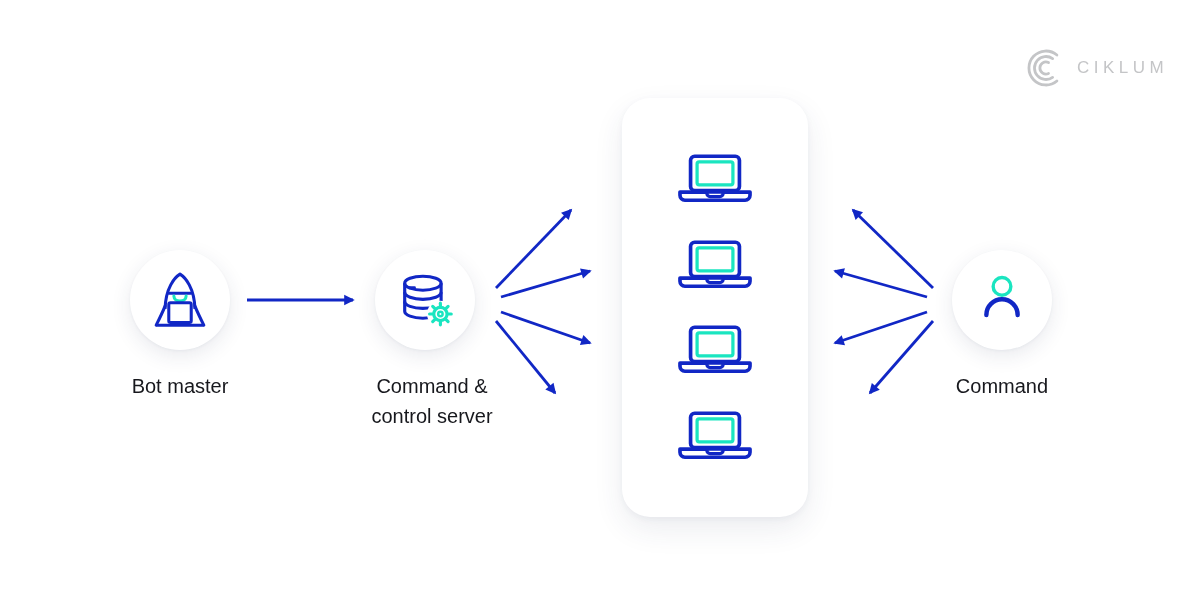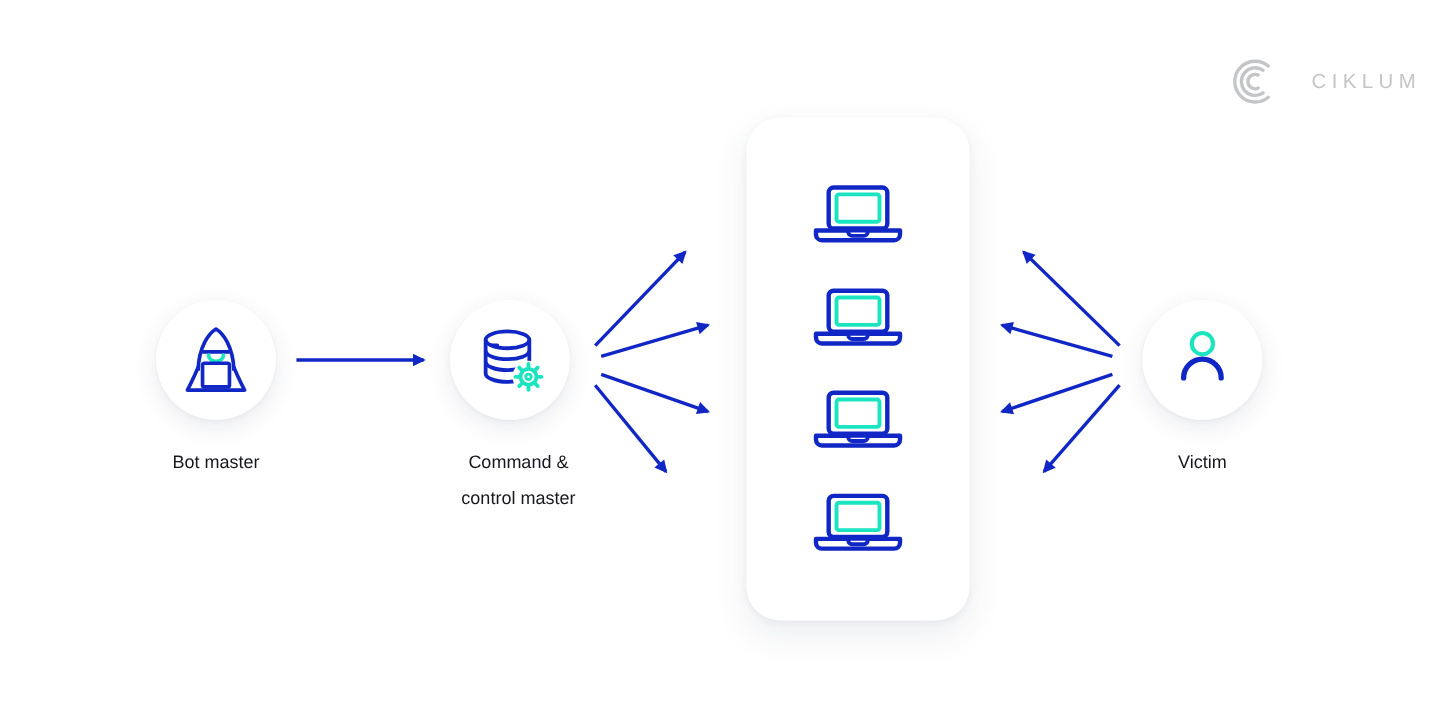--- a/index.html
+++ b/index.html
@@ -3,33 +3,33 @@
 <meta charset="utf-8">
 <style>
   :root{
     --blue:#1127c5; --teal:#1ae5c0; --text:#17181d; --logo-gray:#c4c5c7;
   }
   *{margin:0;padding:0;box-sizing:border-box;}
   body{background:#ffffff;font-family:"Liberation Sans",sans-serif;}
   .canvas{position:relative;width:1200px;height:600px;background:#ffffff;overflow:hidden;}
 
   
-  .logo{position:absolute;top:46px;left:1024px;display:flex;align-items:center;gap:25px;}
+  .logo{position:absolute;top:46px;left:1024px;display:flex;align-items:center;gap:9px;}
   .logo-text{font-size:17px;letter-spacing:4.5px;color:var(--logo-gray);font-weight:500;line-height:44px;}
 
   
   .node-circle{position:absolute;width:100px;height:100px;border-radius:50%;background:#fff;
     box-shadow:0 6px 20px rgba(40,50,90,.10), 0 1px 3px rgba(40,50,90,.05);
     display:flex;align-items:center;justify-content:center;}
   .node-bot-master{left:130px;top:250px;}
   .node-cc{left:375px;top:250px;}
   .node-victim{left:952px;top:250px;}
 
   
-  .node-label{position:absolute;width:200px;text-align:center;font-size:15px;color:var(--text);line-height:30px;}
+  .node-label{position:absolute;width:200px;text-align:center;font-size:20px;color:var(--text);line-height:30px;}
   .label-bot-master{left:80px;top:371px;}
   .label-cc{left:332px;top:371px;}
   .label-victim{left:902px;top:371px;}
 
   
   .bots-panel{position:absolute;left:622px;top:98px;width:186px;height:419px;border-radius:28px;background:#fff;
     box-shadow:0 12px 30px rgba(40,50,90,.09), 0 2px 6px rgba(40,50,90,.05);
     display:flex;flex-direction:column;justify-content:space-between;align-items:center;padding:55px 0 50px 0;}
   .laptop{width:82px;height:57px;}
   .laptop svg{width:100%;height:100%;}
@@ -108,21 +108,21 @@
         <path class="s-teal" stroke-width="4.5" stroke-linecap="round" d="M64.6,62.6 L61,59"></path>
         <path class="s-teal" stroke-width="4.5" stroke-linecap="round" d="M72,59.5 L72,54.5"></path>
         <path class="s-teal" stroke-width="4.5" stroke-linecap="round" d="M79.4,62.6 L83,59"></path>
         <circle class="s-teal" stroke-width="4.5" cx="72" cy="70" r="9.5"></circle>
         <circle class="s-teal" stroke-width="3.5" cx="72" cy="70" r="3.2"></circle>
       </g>
     </svg>
   </div>
   <div class="node-label label-cc">
     <div>Command &amp;</div>
-    <div>control master</div>
+    <div>control server</div>
   </div>
 
   <div class="bots-panel">
     <div class="laptop">
       <svg viewBox="0 0 100 70">
         <rect class="f-wh-s-blue" stroke-width="4.5" x="20" y="4" width="60" height="42" rx="5"></rect>
         <rect class="s-teal" stroke-width="4" x="28" y="11" width="44" height="28" rx="2.5"></rect>
         <path class="f-wh-s-blue" stroke-width="4.5" stroke-linejoin="round" d="M7,48 H93 V52 A6,6 0 0 1 87,58 H13 A6,6 0 0 1 7,52 Z"></path>
         <path class="f-wh-s-blue" stroke-width="4" stroke-linejoin="round" d="M40,48 H60 V49.5 A4,4 0 0 1 56,53.5 H44 A4,4 0 0 1 40,49.5 Z"></path>
       </svg>
@@ -155,15 +155,15 @@
       </svg>
     </div>
   </div>
 
   <div class="node-circle node-victim">
     <svg width="68" height="68" viewBox="0 0 100 100">
       <circle class="s-teal" stroke-width="5" cx="50" cy="30" r="13"></circle>
       <path class="s-blue" stroke-width="6.5" stroke-linecap="round" d="M27,72 A23,23 0 0 1 73,72"></path>
     </svg>
   </div>
-  <div class="node-label label-victim">Victim</div>
+  <div class="node-label label-victim">Command</div>
 
 </div>
 
 </body></html>

